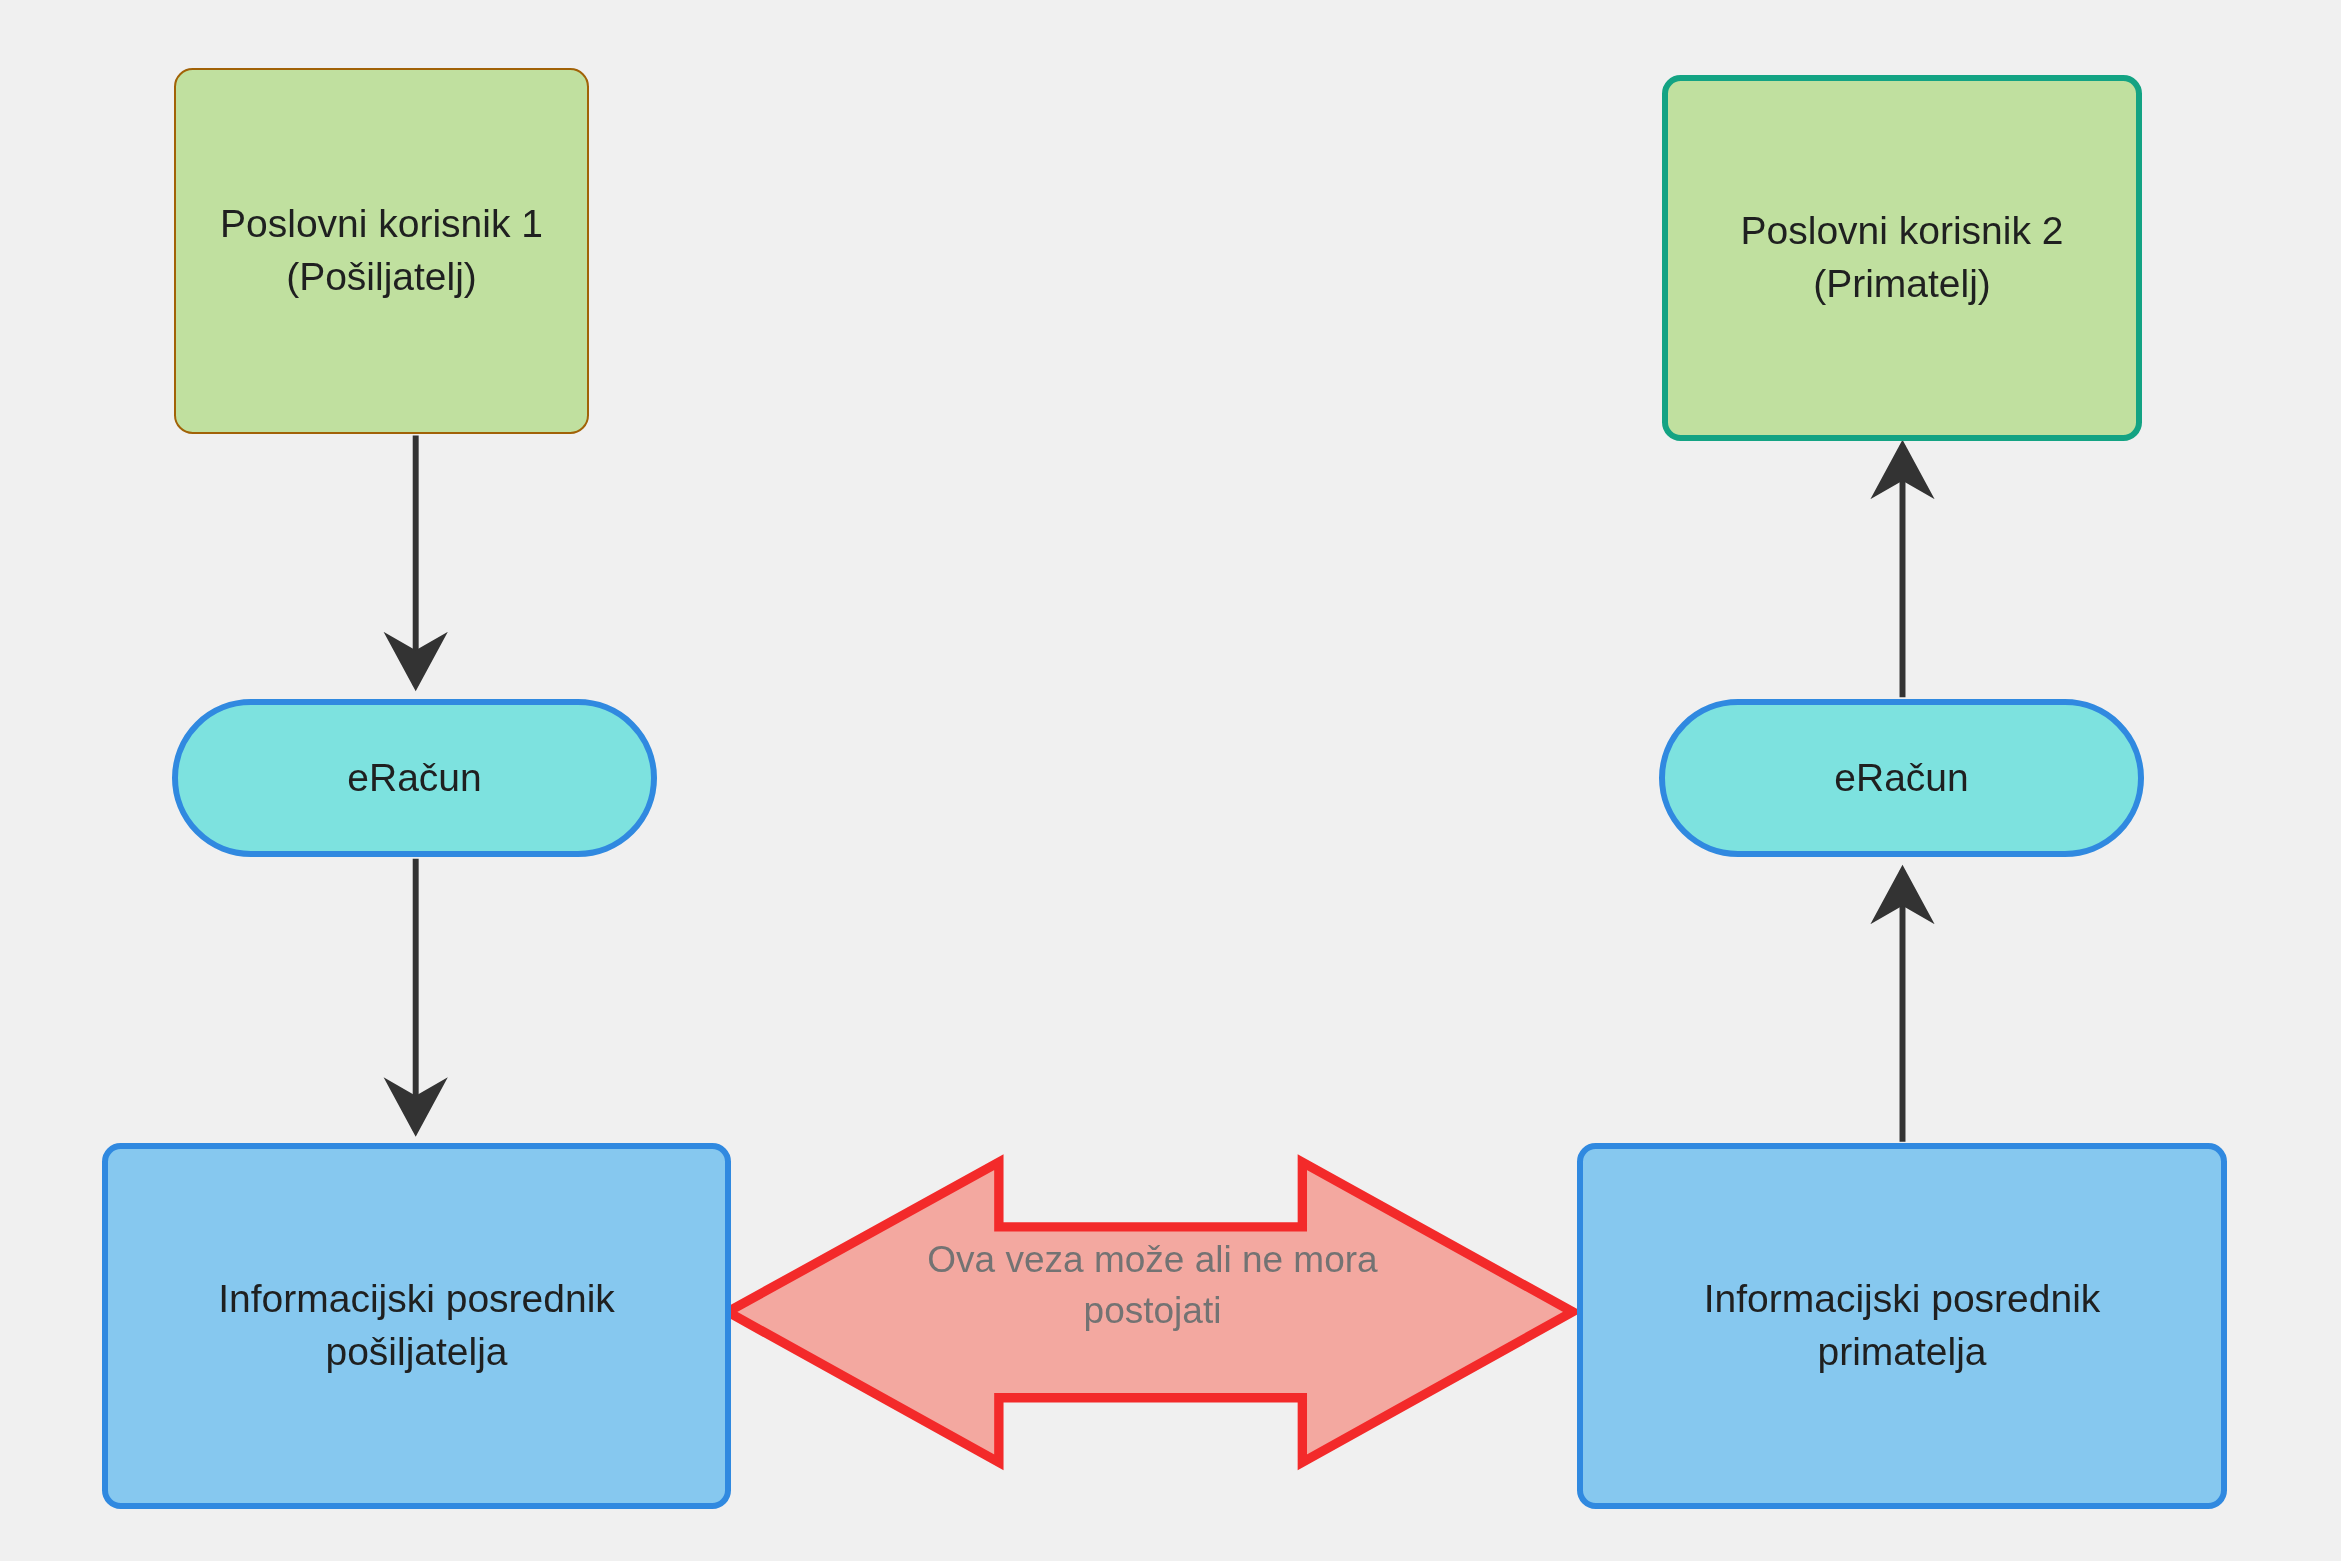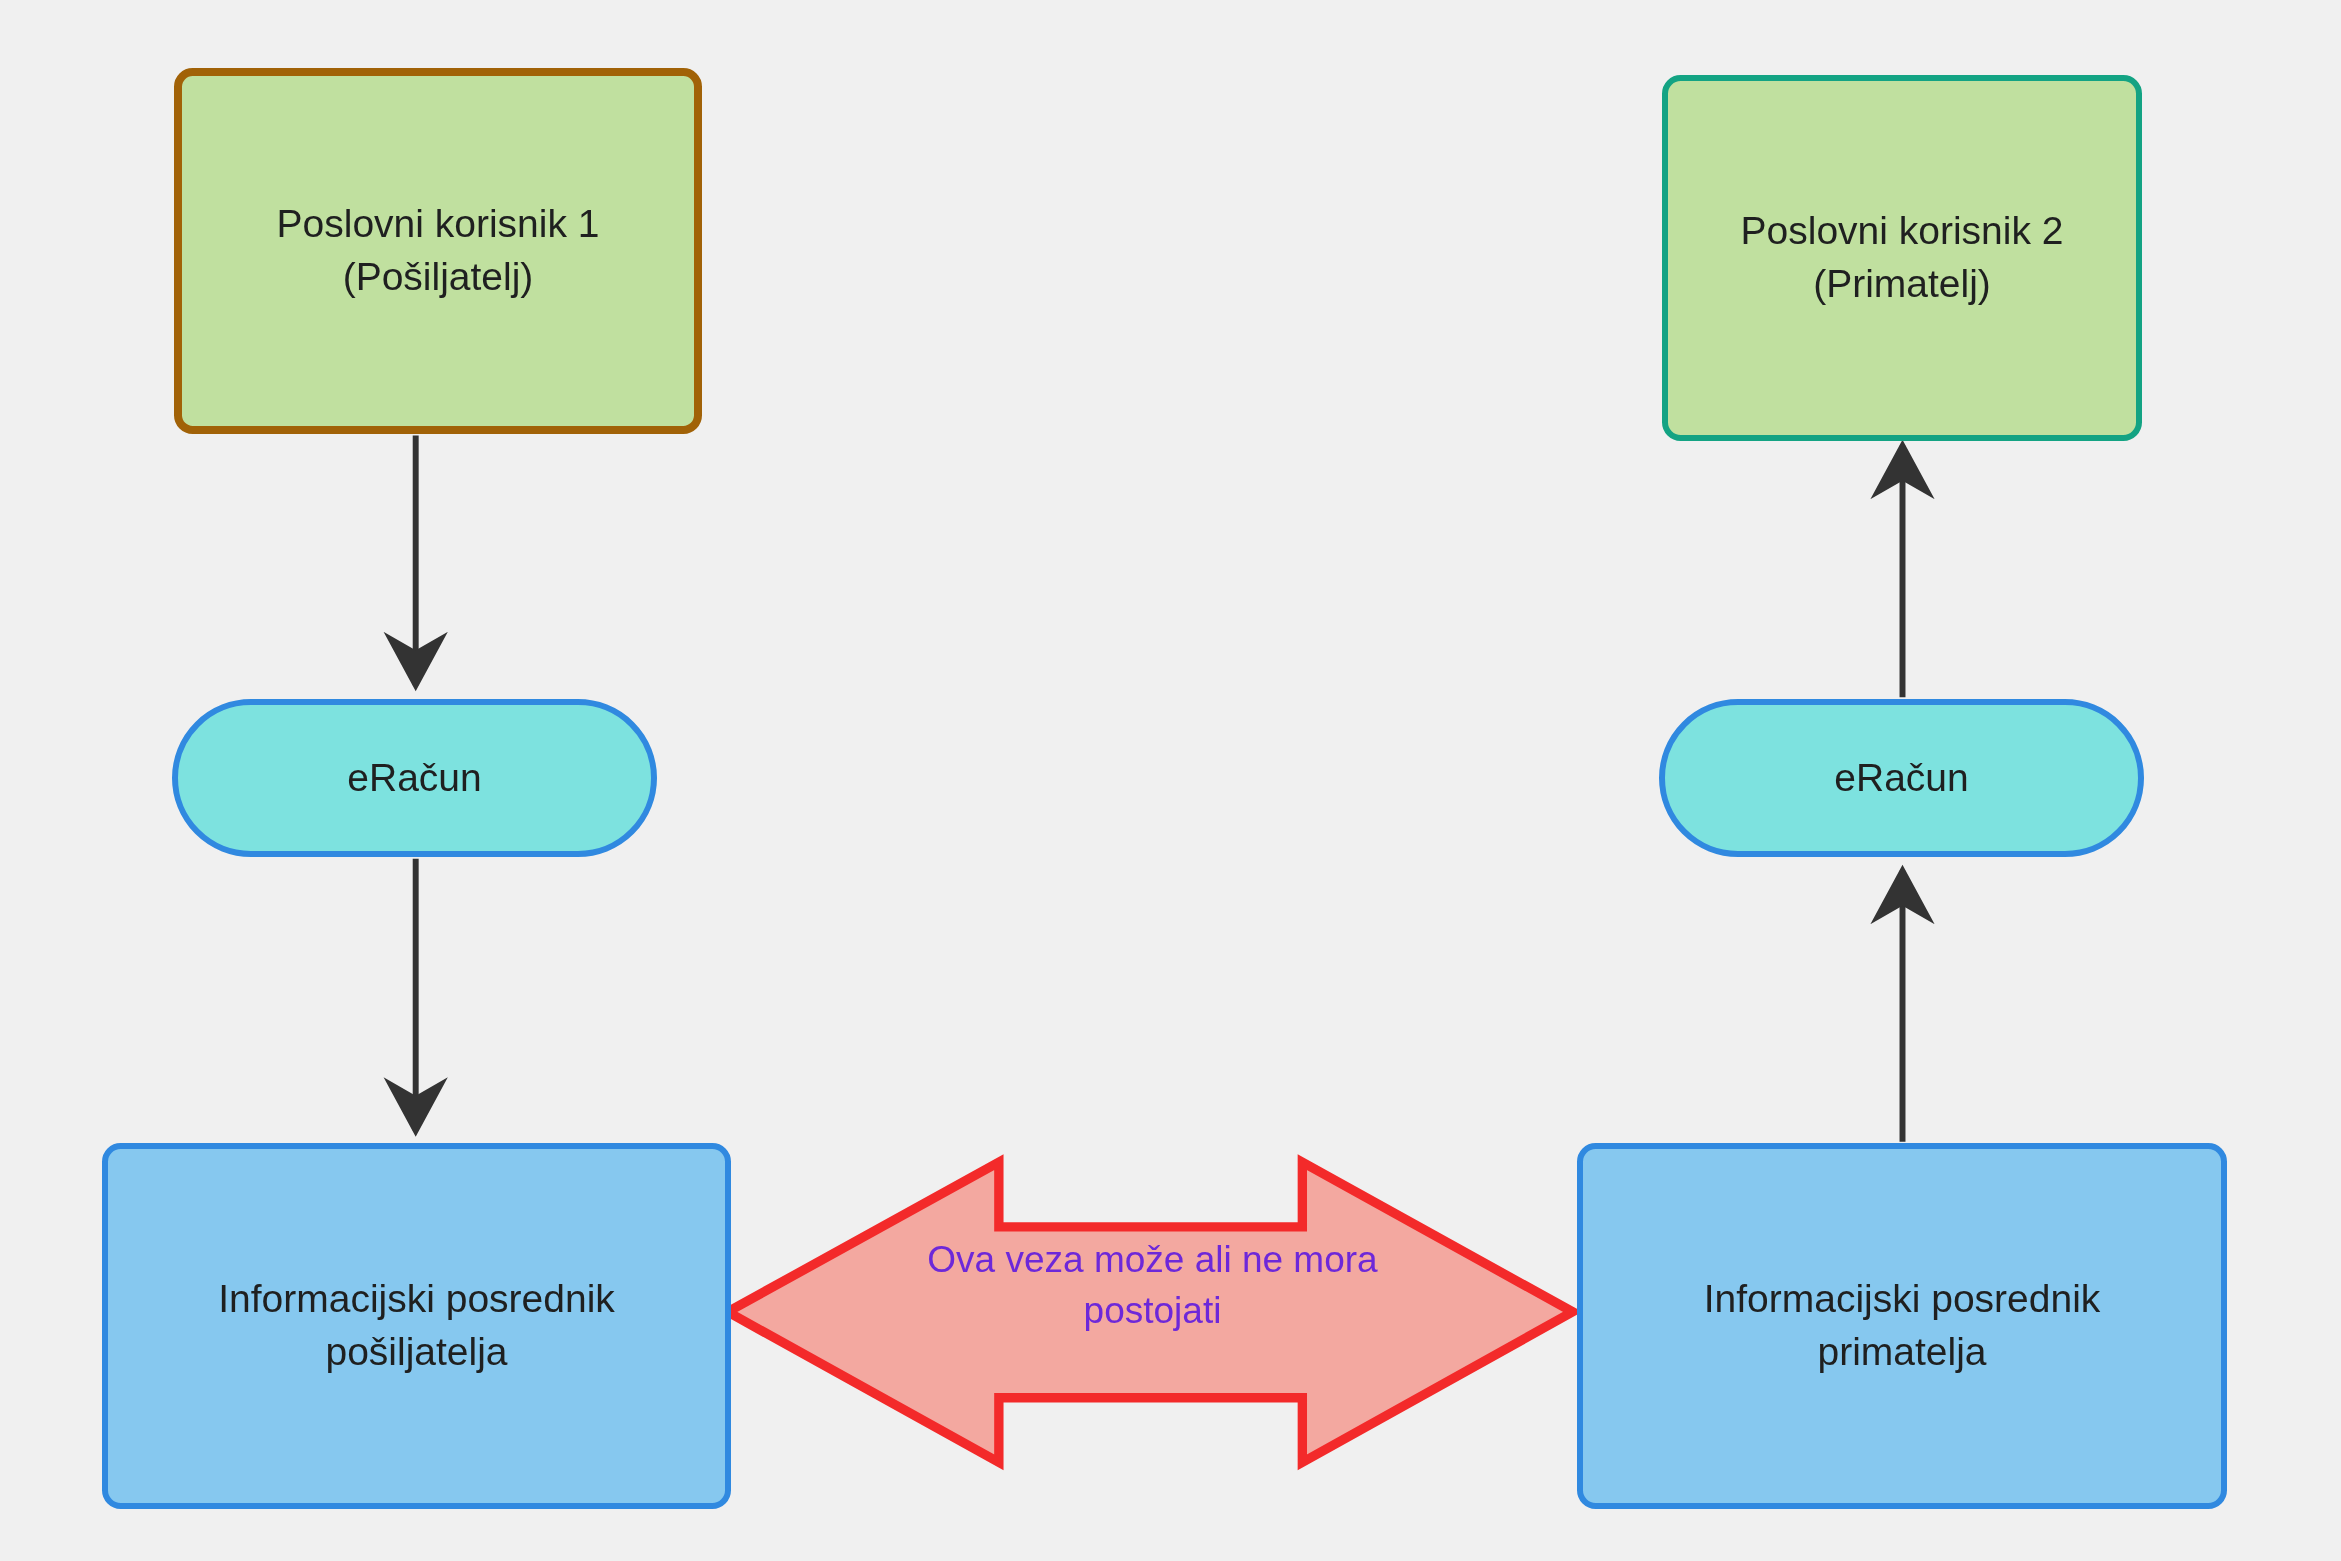--- a/index.html
+++ b/index.html
@@ -34,23 +34,23 @@
     border-radius: 18.7px;
     border-style: solid;
   }
   .node-stadium {
     border-style: solid;
     border-radius: 849px;
   }
   
   .n-user1 {
     left: 174px; top: 68px;
-    width: 528px; height: 366px;
+    width: 415px; height: 366px;
     background: #c0e09f;
-    border: 8px solid #a16207;
+    border: 2px solid #a16207;
     font-size: 39px;
   }
   .n-user2 {
     left: 1662px; top: 68px;
     width: 480px; height: 366px;
     background: #c0e09f;
     border: 6px solid #13a383;
     font-size: 39px;
     margin-top: 7px;
   }
@@ -91,21 +91,21 @@
   }
   
   .arrow-label {
     position: absolute;
     left: 859px;
     top: 1234px;
     width: 587px;
     text-align: center;
     font-size: 37px;
     line-height: 1.38;
-    color: #6d28d9;
+    color: #737373;
     white-space: pre-line;
     pointer-events: none;
   }
 </style>
 </head>
 <body>
 
 <div id="canvas">
 
   <svg id="edges" viewBox="0 0 2755 1837" width="2342" height="1562" xmlns="http://www.w3.org/2000/svg">

